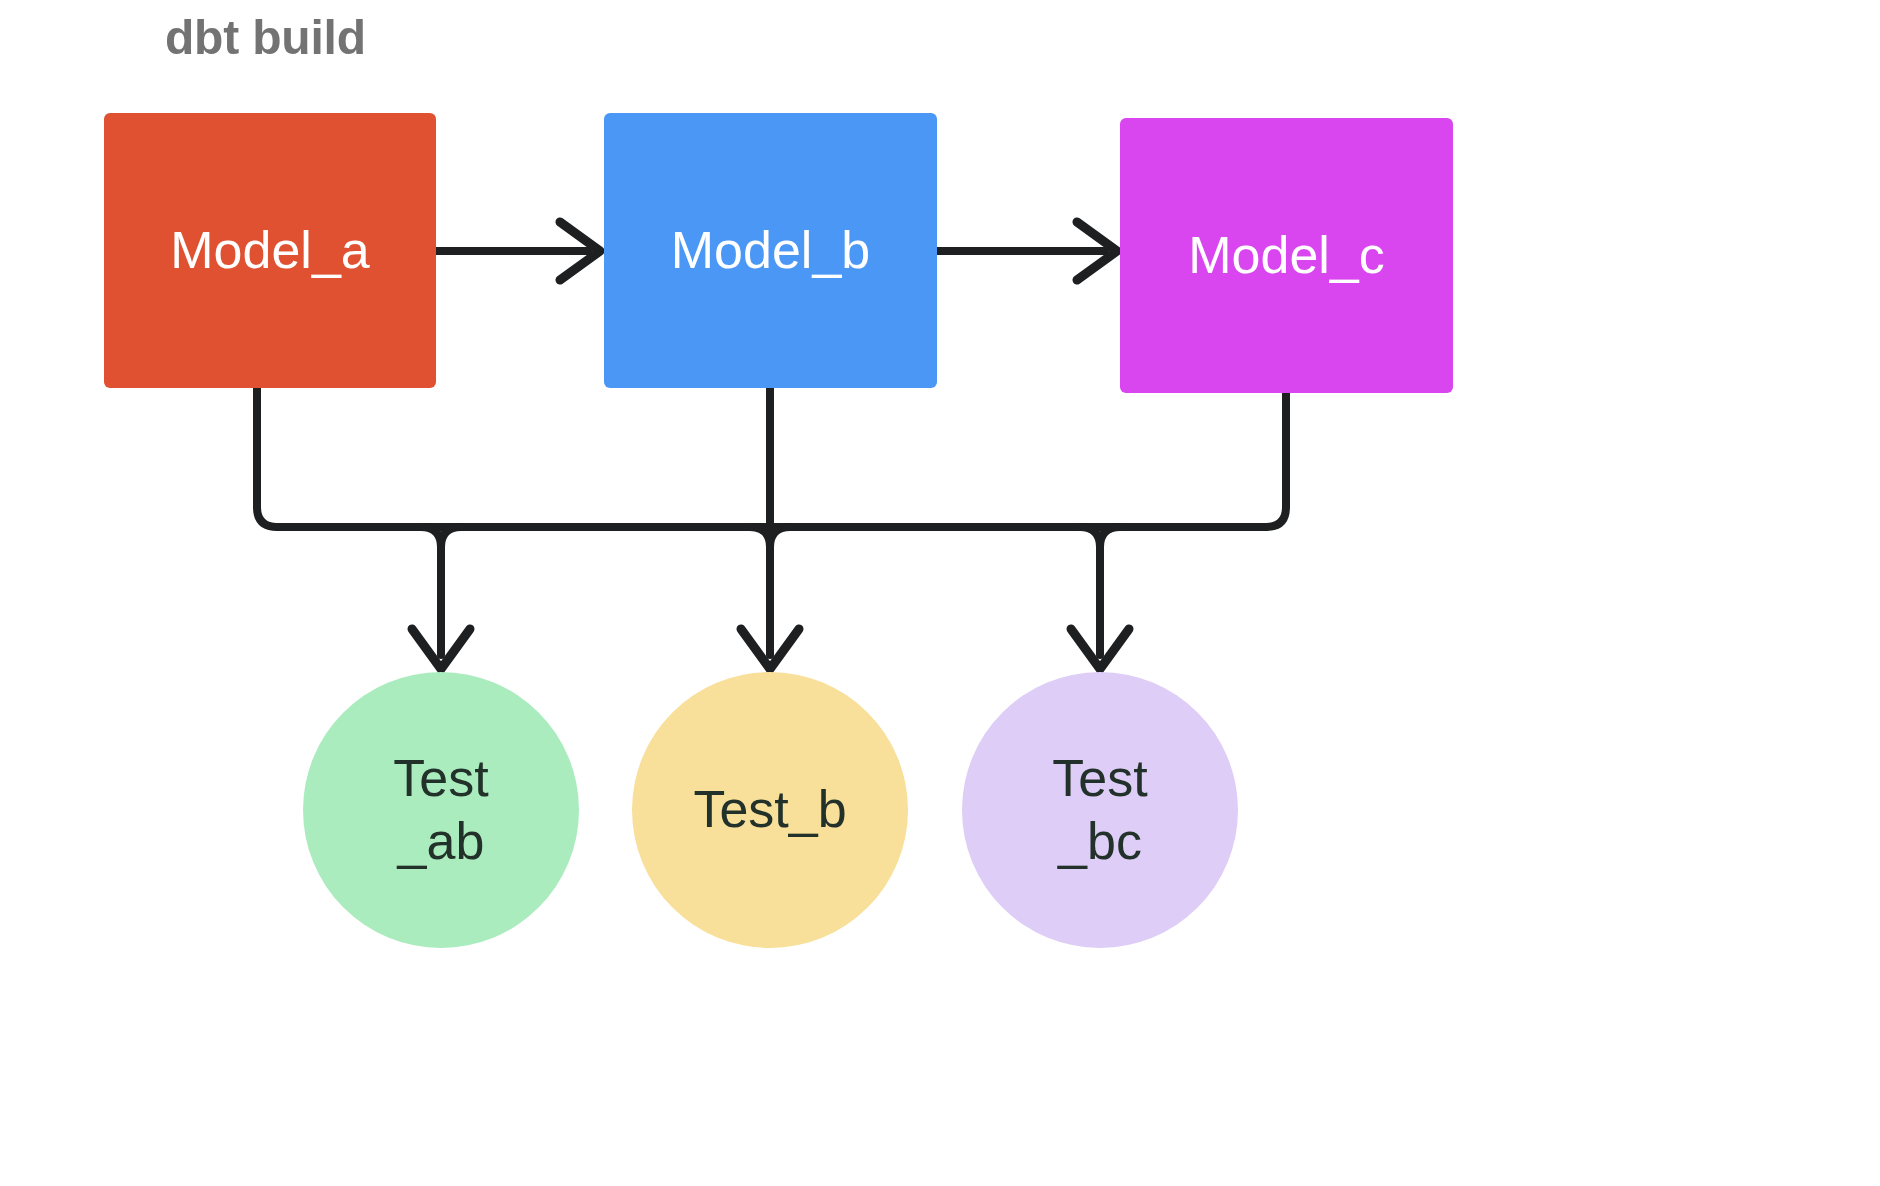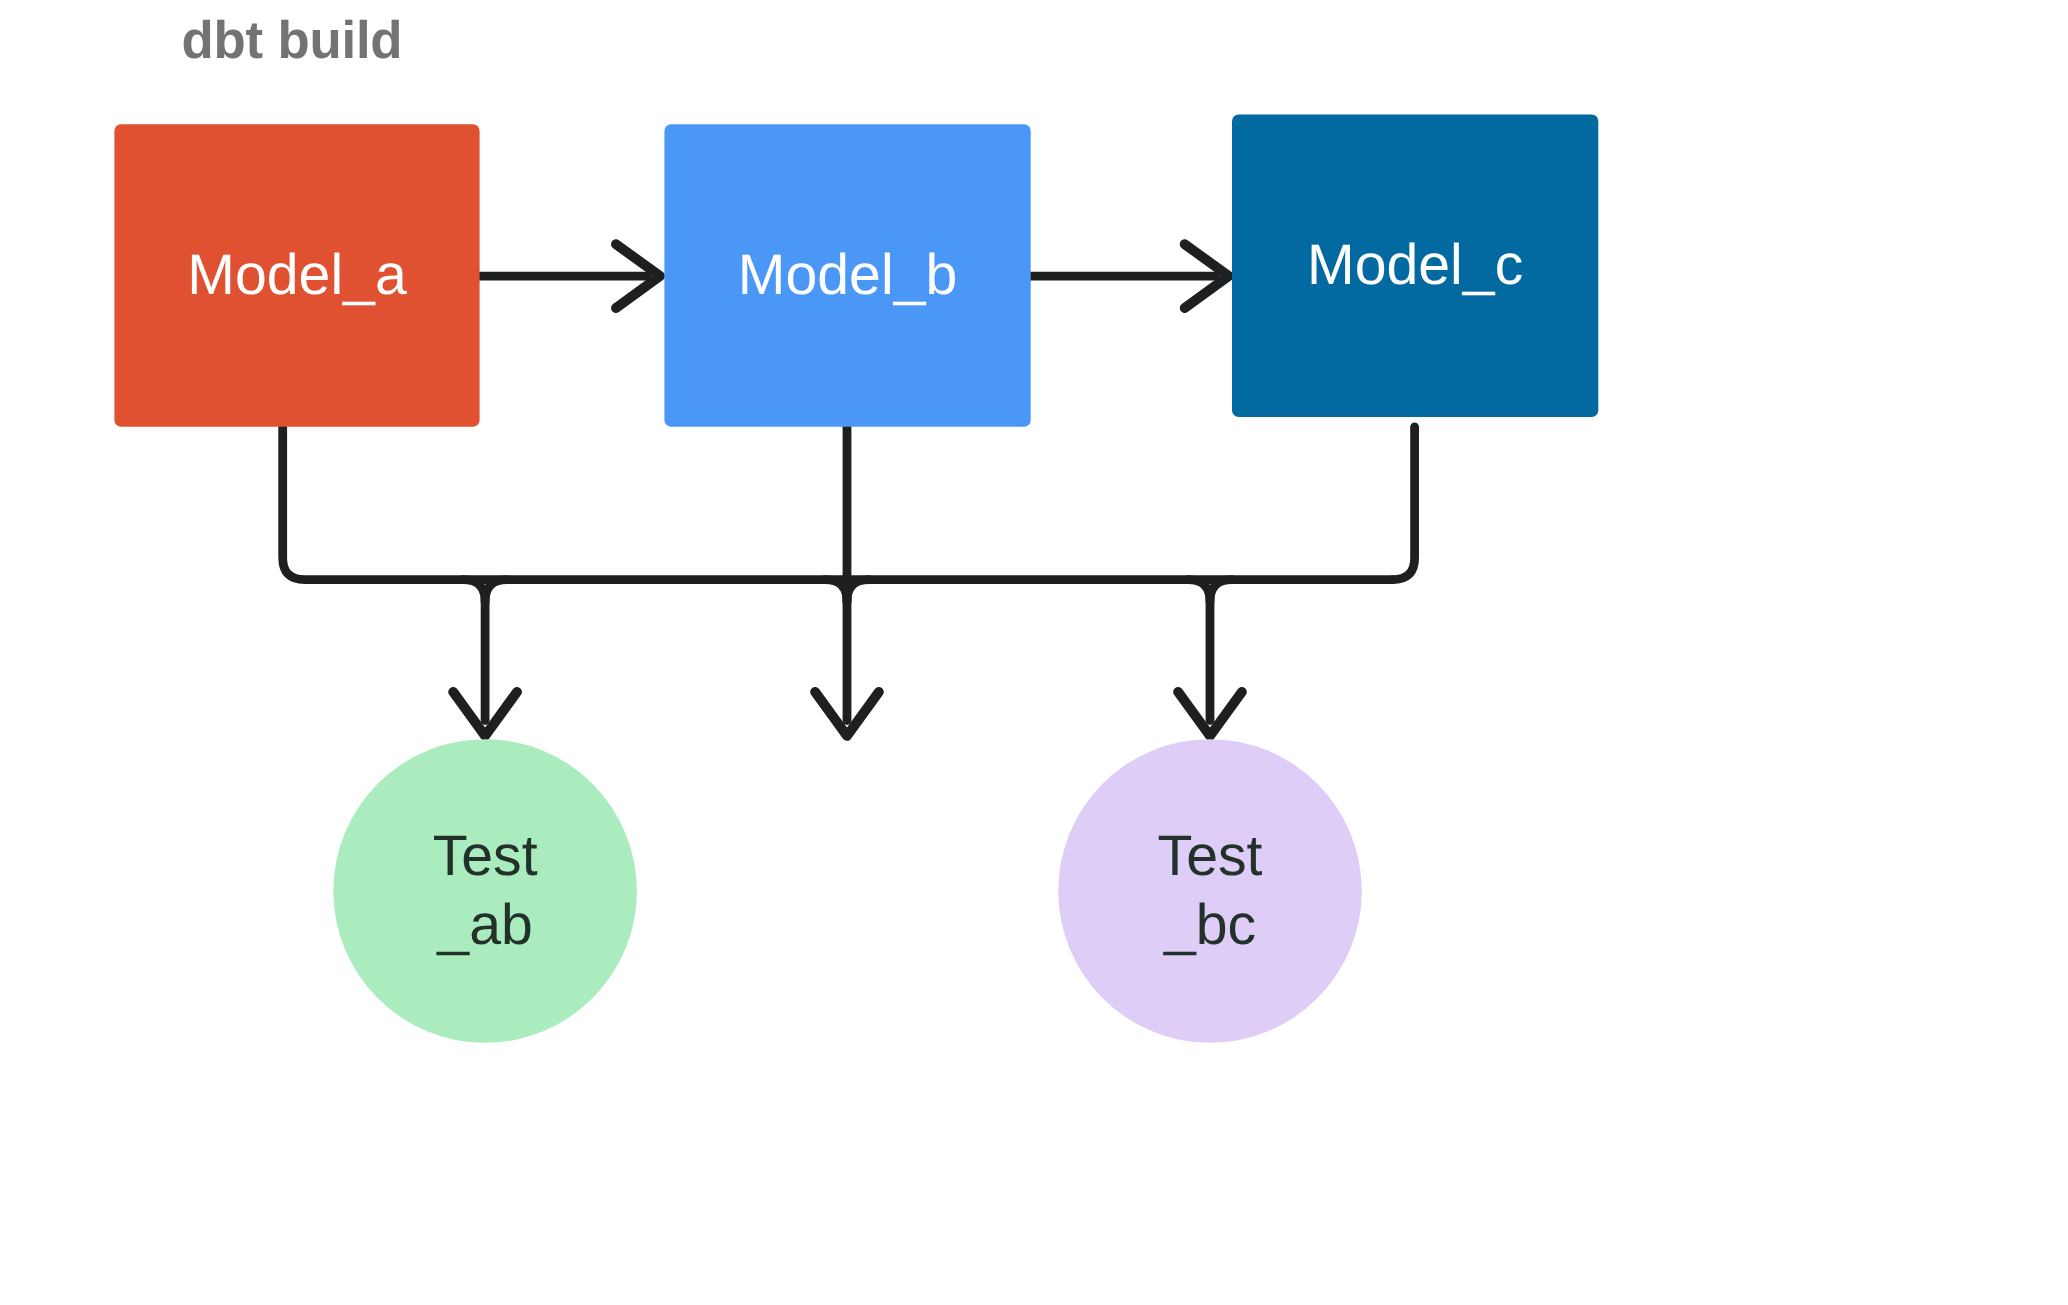--- a/index.html
+++ b/index.html
@@ -133,28 +133,31 @@
   </svg>
 
   <div class="node-box" style="left:88px; top:113px; width:332px; height:275px; background:#df5130;margin-left:16px;">
     <span class="node-label">Model_a</span>
   </div>
 
   <div class="node-box" style="left:604px; top:113px; width:333px; height:275px; background:#4a97f5;">
     <span class="node-label">Model_b</span>
   </div>
 
-  <div class="node-box" style="left:1120px; top:104px; width:333px; height:275px; background:#0369a1;">
+  <div class="node-box" style="left:1120px; top:118px; width:333px; height:275px; background:#d946ef;">
     <span class="node-label">Model_c</span>
   </div>
 
   <div class="node-circle" style="left:303px; top:672px; width:276px; height:276px; background:#abecbf;">
     <span class="node-label">Test
 _ab</span>
   </div>
 
+  <div class="node-circle" style="left:632px; top:672px; width:276px; height:276px; background:#f8e09a;">
+    <span class="node-label">Test_b</span>
+  </div>
 
   <div class="node-circle" style="left:962px; top:672px; width:276px; height:276px; background:#decdf7;">
     <span class="node-label">Test
 _bc</span>
   </div>
 
 </div>
 
 </body></html>

